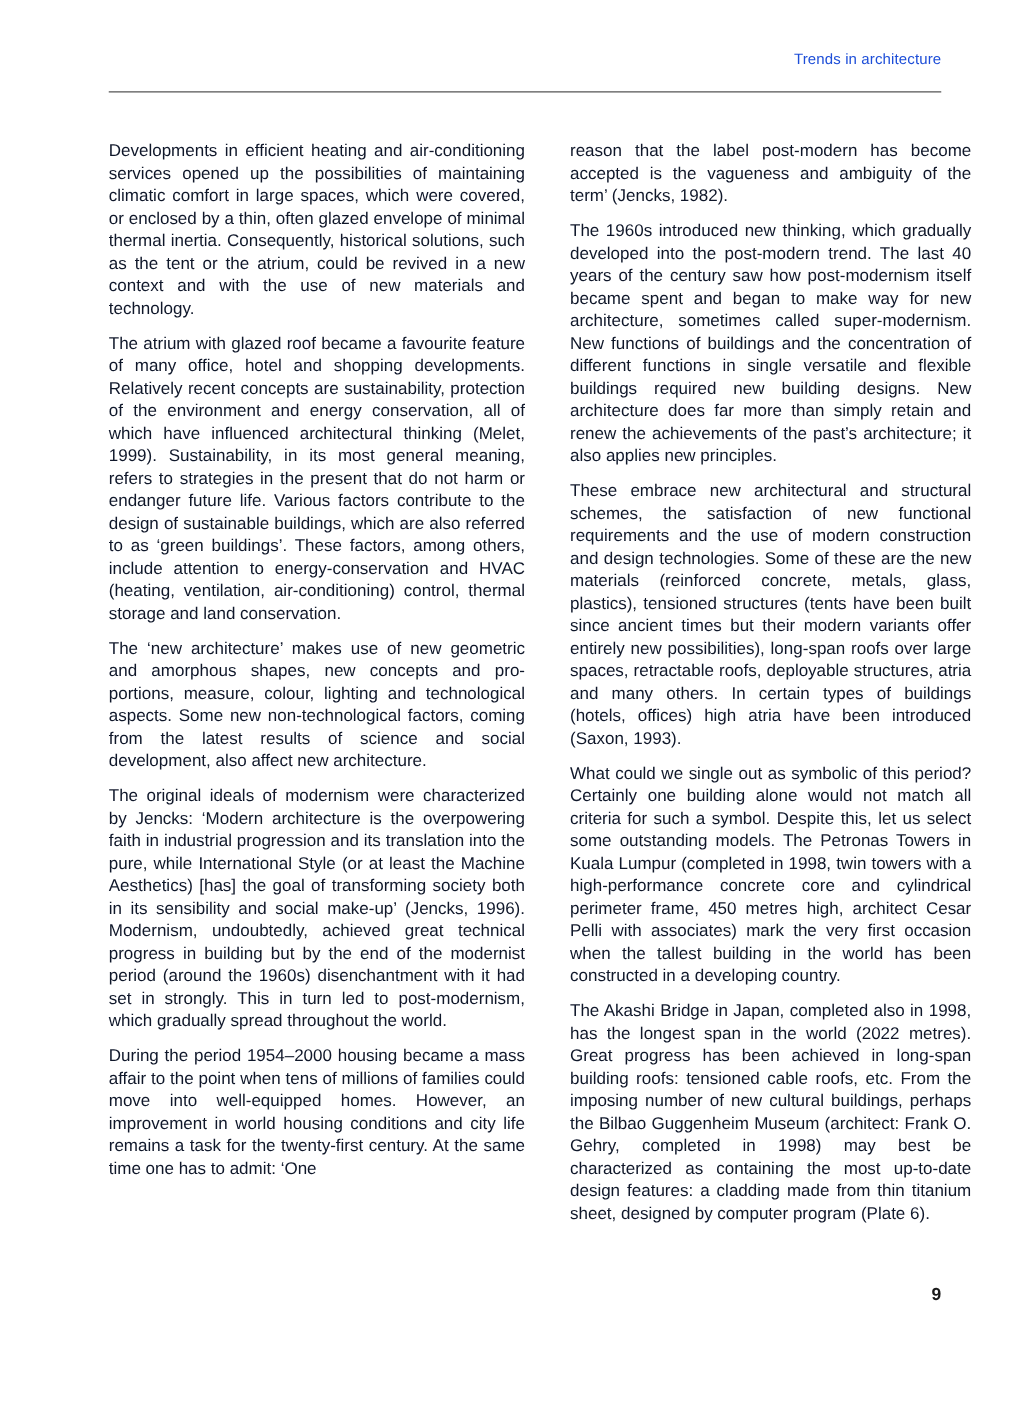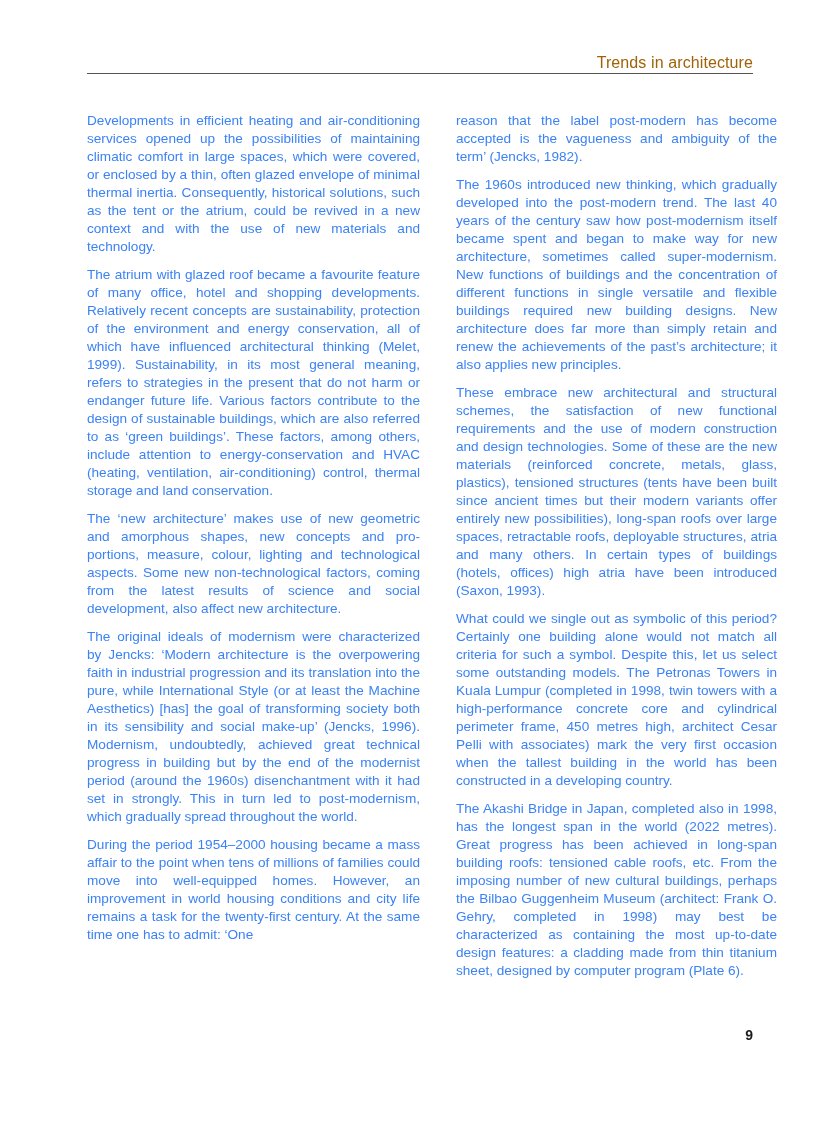--- a/index.html
+++ b/index.html
@@ -1,23 +1,23 @@
 <!DOCTYPE html>
 <html><head>
 <meta charset="utf-8">
 <style>
   html, body { margin: 0; padding: 0; background: #ffffff; }
   body { width: 816px; height: 1123px; position: relative; overflow: hidden;
          font-family: "Liberation Sans", "DejaVu Sans", sans-serif; color: #2a2a2a; }
-  .running-head { position: absolute; left: 87px; top: 54px; width: 666px;
-                  text-align: right; font-size: 16px; color: #a16207; letter-spacing: 0.1px; }
+  .running-head { position: absolute; left: 87px; top: 40px; width: 666px;
+                  text-align: right; font-size: 12px; color: #1d4ed8; letter-spacing: 0.1px; }
   .head-rule { position: absolute; left: 87px; top: 73px; width: 666px; height: 0;
                border-top: 1.2px solid #555; }
   .col { position: absolute; top: 112px; width: 333px; font-size: 13.6px; line-height: 18.05px;
-         text-align: justify; hyphens: manual; color: #3b82f6; }
+         text-align: justify; hyphens: manual; color: #0f172a; }
   .col.left { left: 87px; }
   .col.right { left: 456px; width: 321px; }
   .col p { margin: 0 0 9.5px 0; }
   .folio { position: absolute; left: 700px; top: 1027px; width: 53px; text-align: right;
            font-size: 14px; font-weight: bold; color: #1a1a1a; }
 </style>
 </head>
 <body>
 
 <div class="running-head">Trends in architecture</div>

